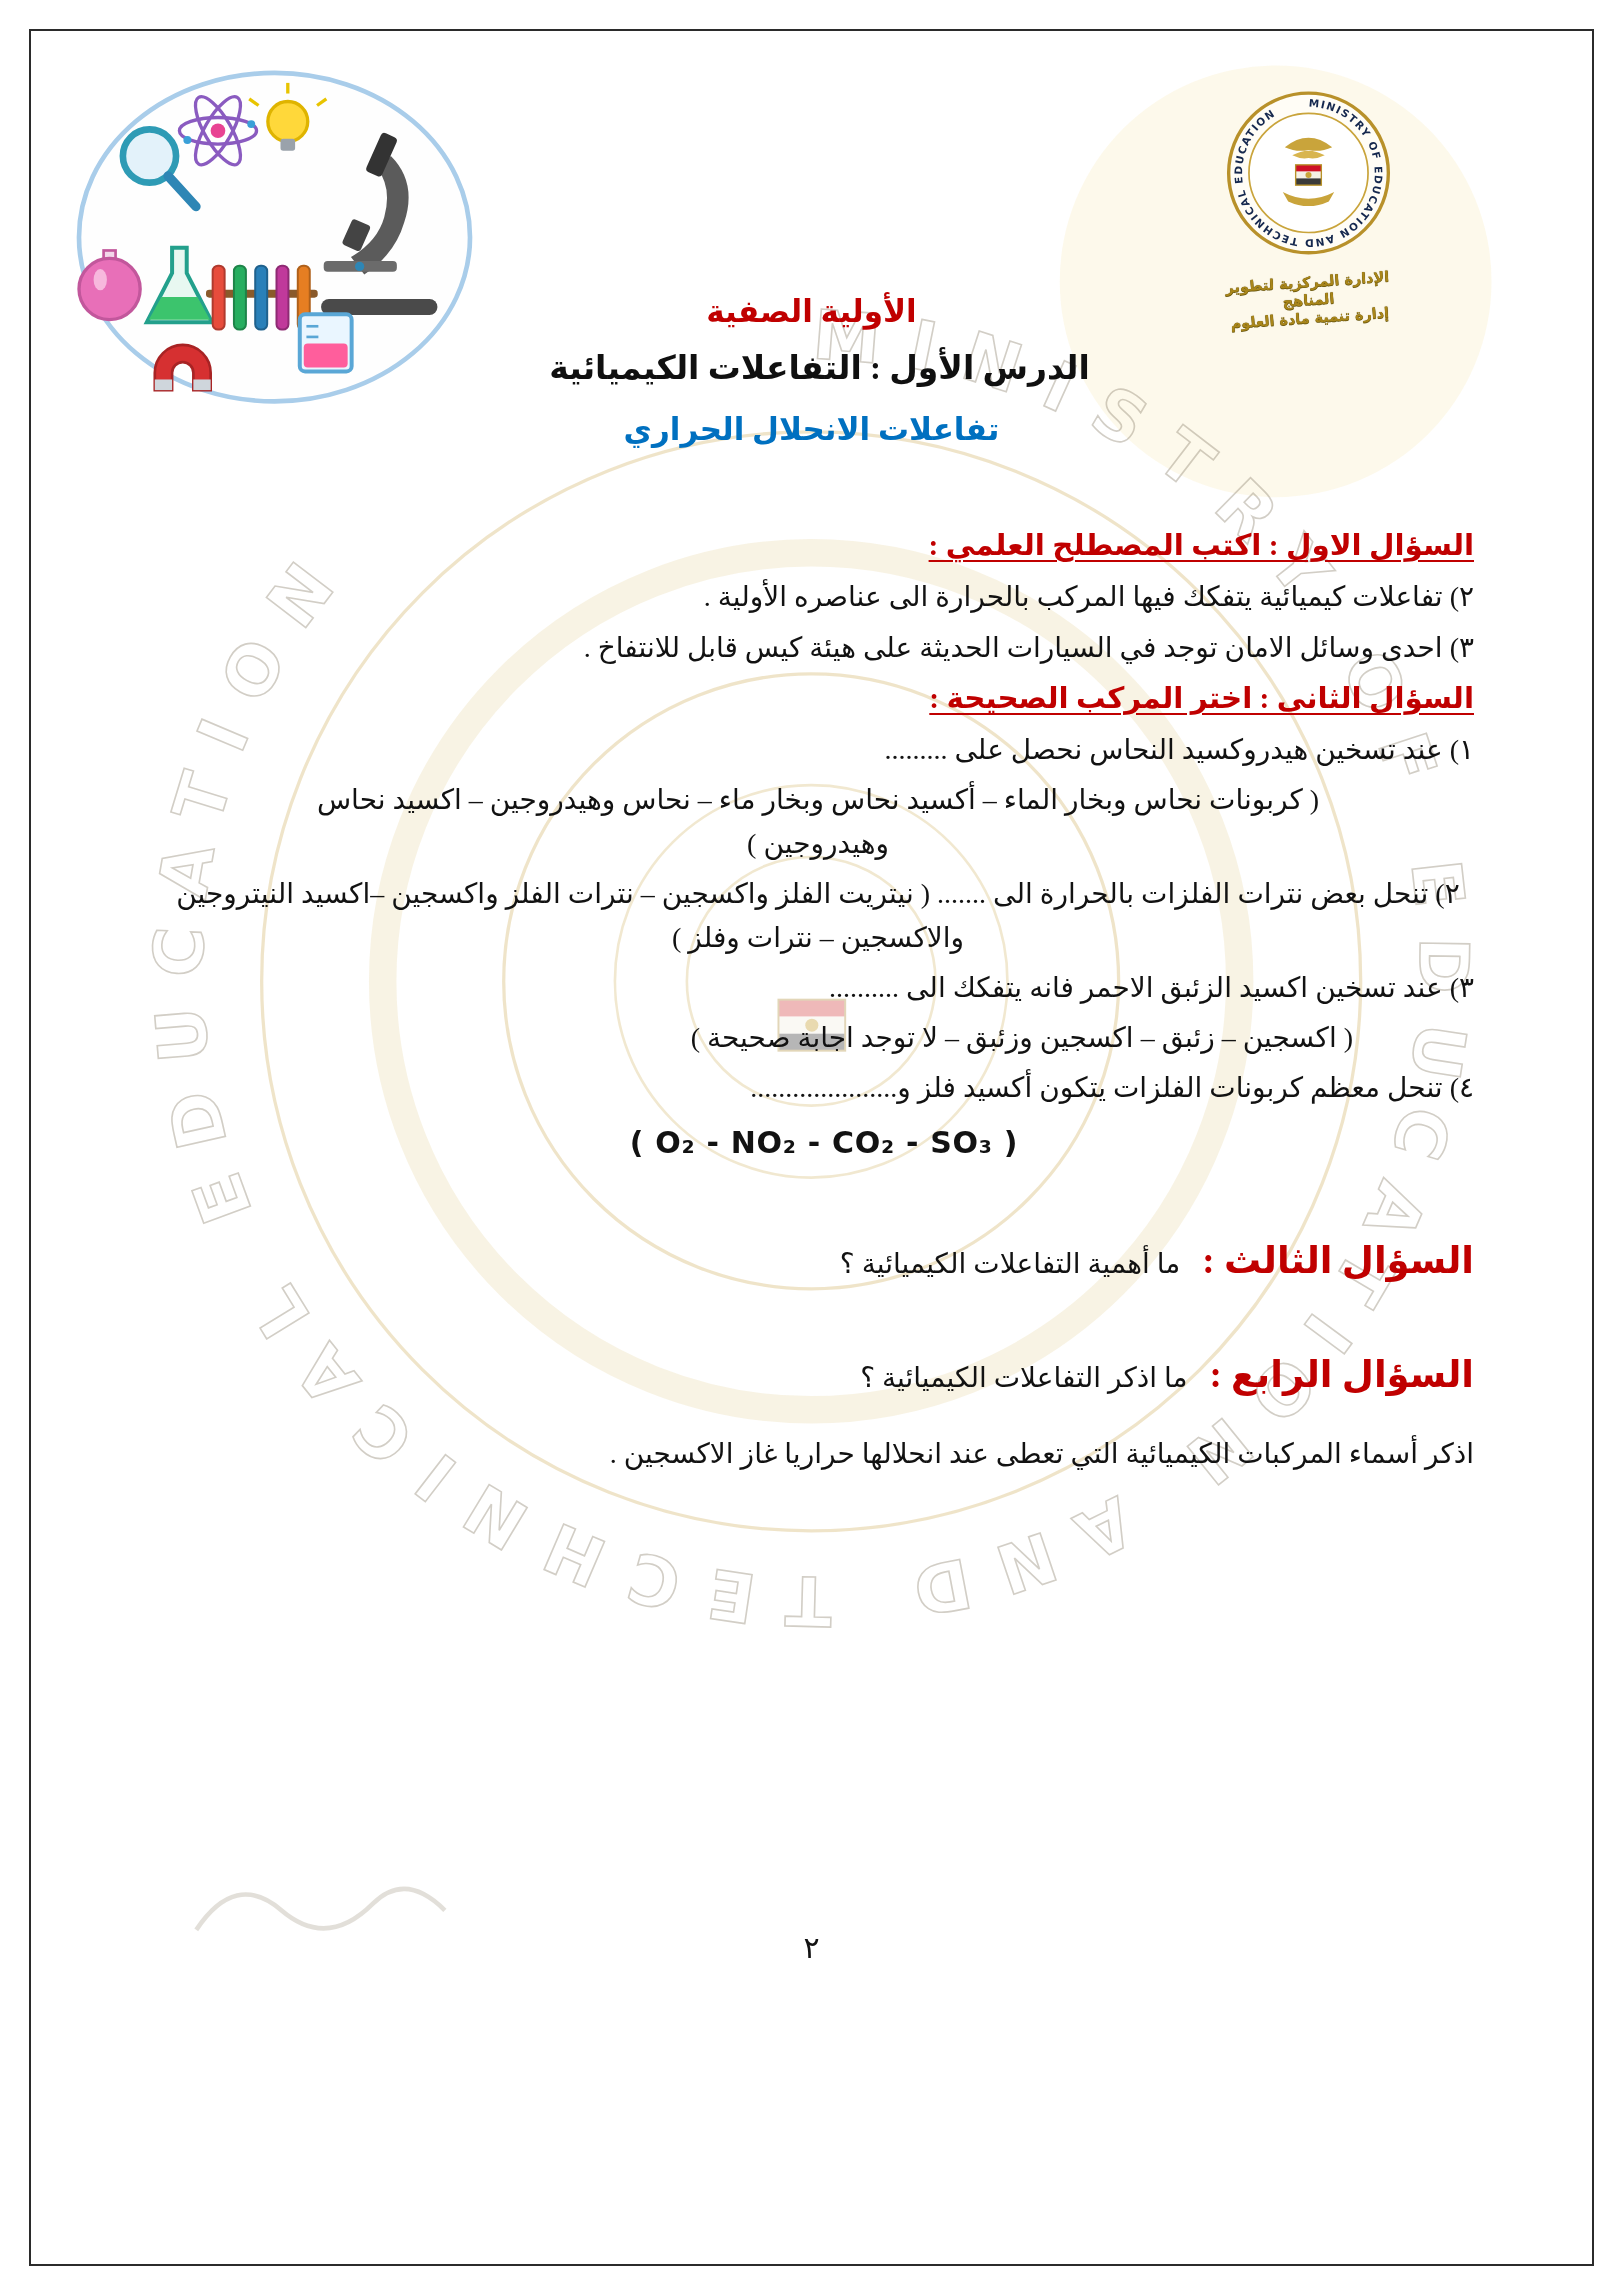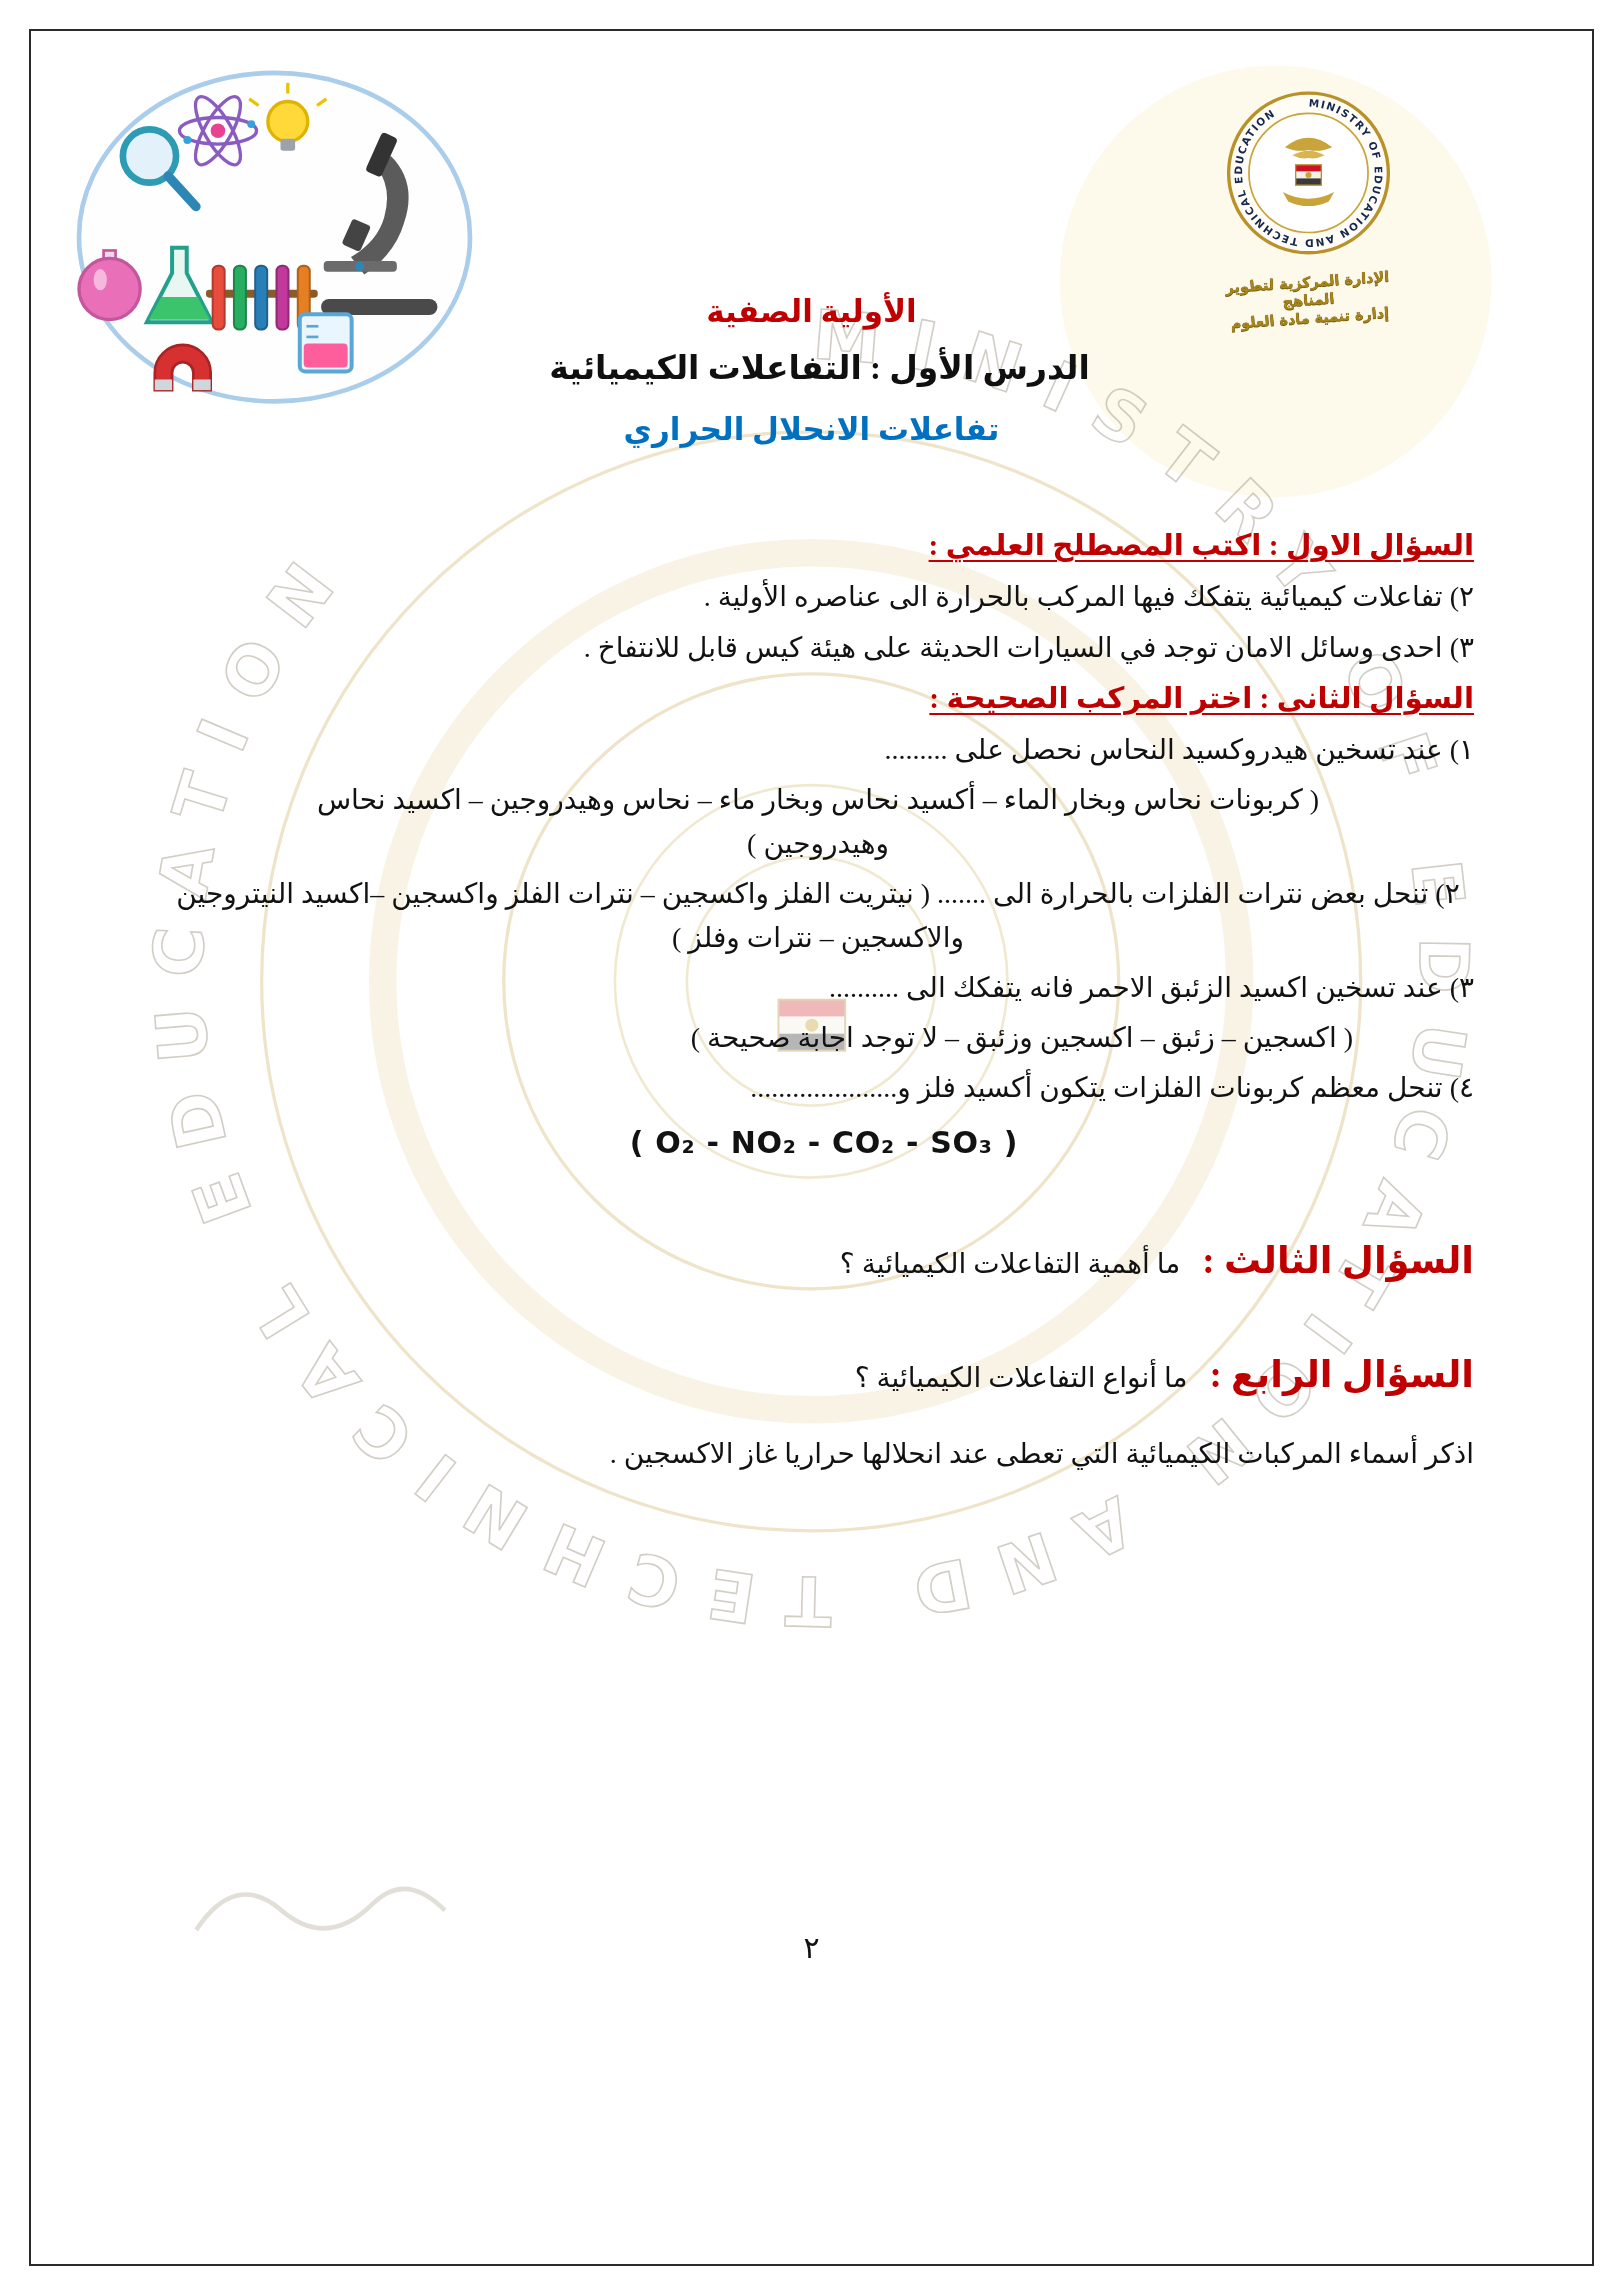--- a/index.html
+++ b/index.html
@@ -197,21 +197,21 @@
   <p class="choices-right">( اكسجين – زئبق – اكسجين وزئبق – لا توجد اجابة صحيحة )</p>
 
   <p class="mcq"><span class="num">٤)</span> <span>تنحل معظم كربونات الفلزات يتكون أكسيد فلز و.....................</span></p>
   <p class="formula" dir="ltr">(   O₂ - NO₂  -  CO₂  - SO₃   )</p>
 
   <p class="final">
     <span class="qhead-inline">السؤال الثالث  :</span><span class="qtext">ما أهمية التفاعلات الكيميائية ؟</span>
   </p>
 
   <p class="final">
-    <span class="qhead-inline">السؤال الرابع :</span><span class="qtext">ما أنواع التفاعلات الكيميائية ؟</span>
+    <span class="qhead-inline">السؤال الرابع :</span><span class="qtext">ما اذكر التفاعلات الكيميائية ؟</span>
   </p>
 
   <p class="q5-line2">اذكر أسماء المركبات الكيميائية التي تعطى عند انحلالها حراريا غاز الاكسجين .</p>
 
 </main>
 
 <div class="pagenum">٢</div>
 
 
 </body></html>

